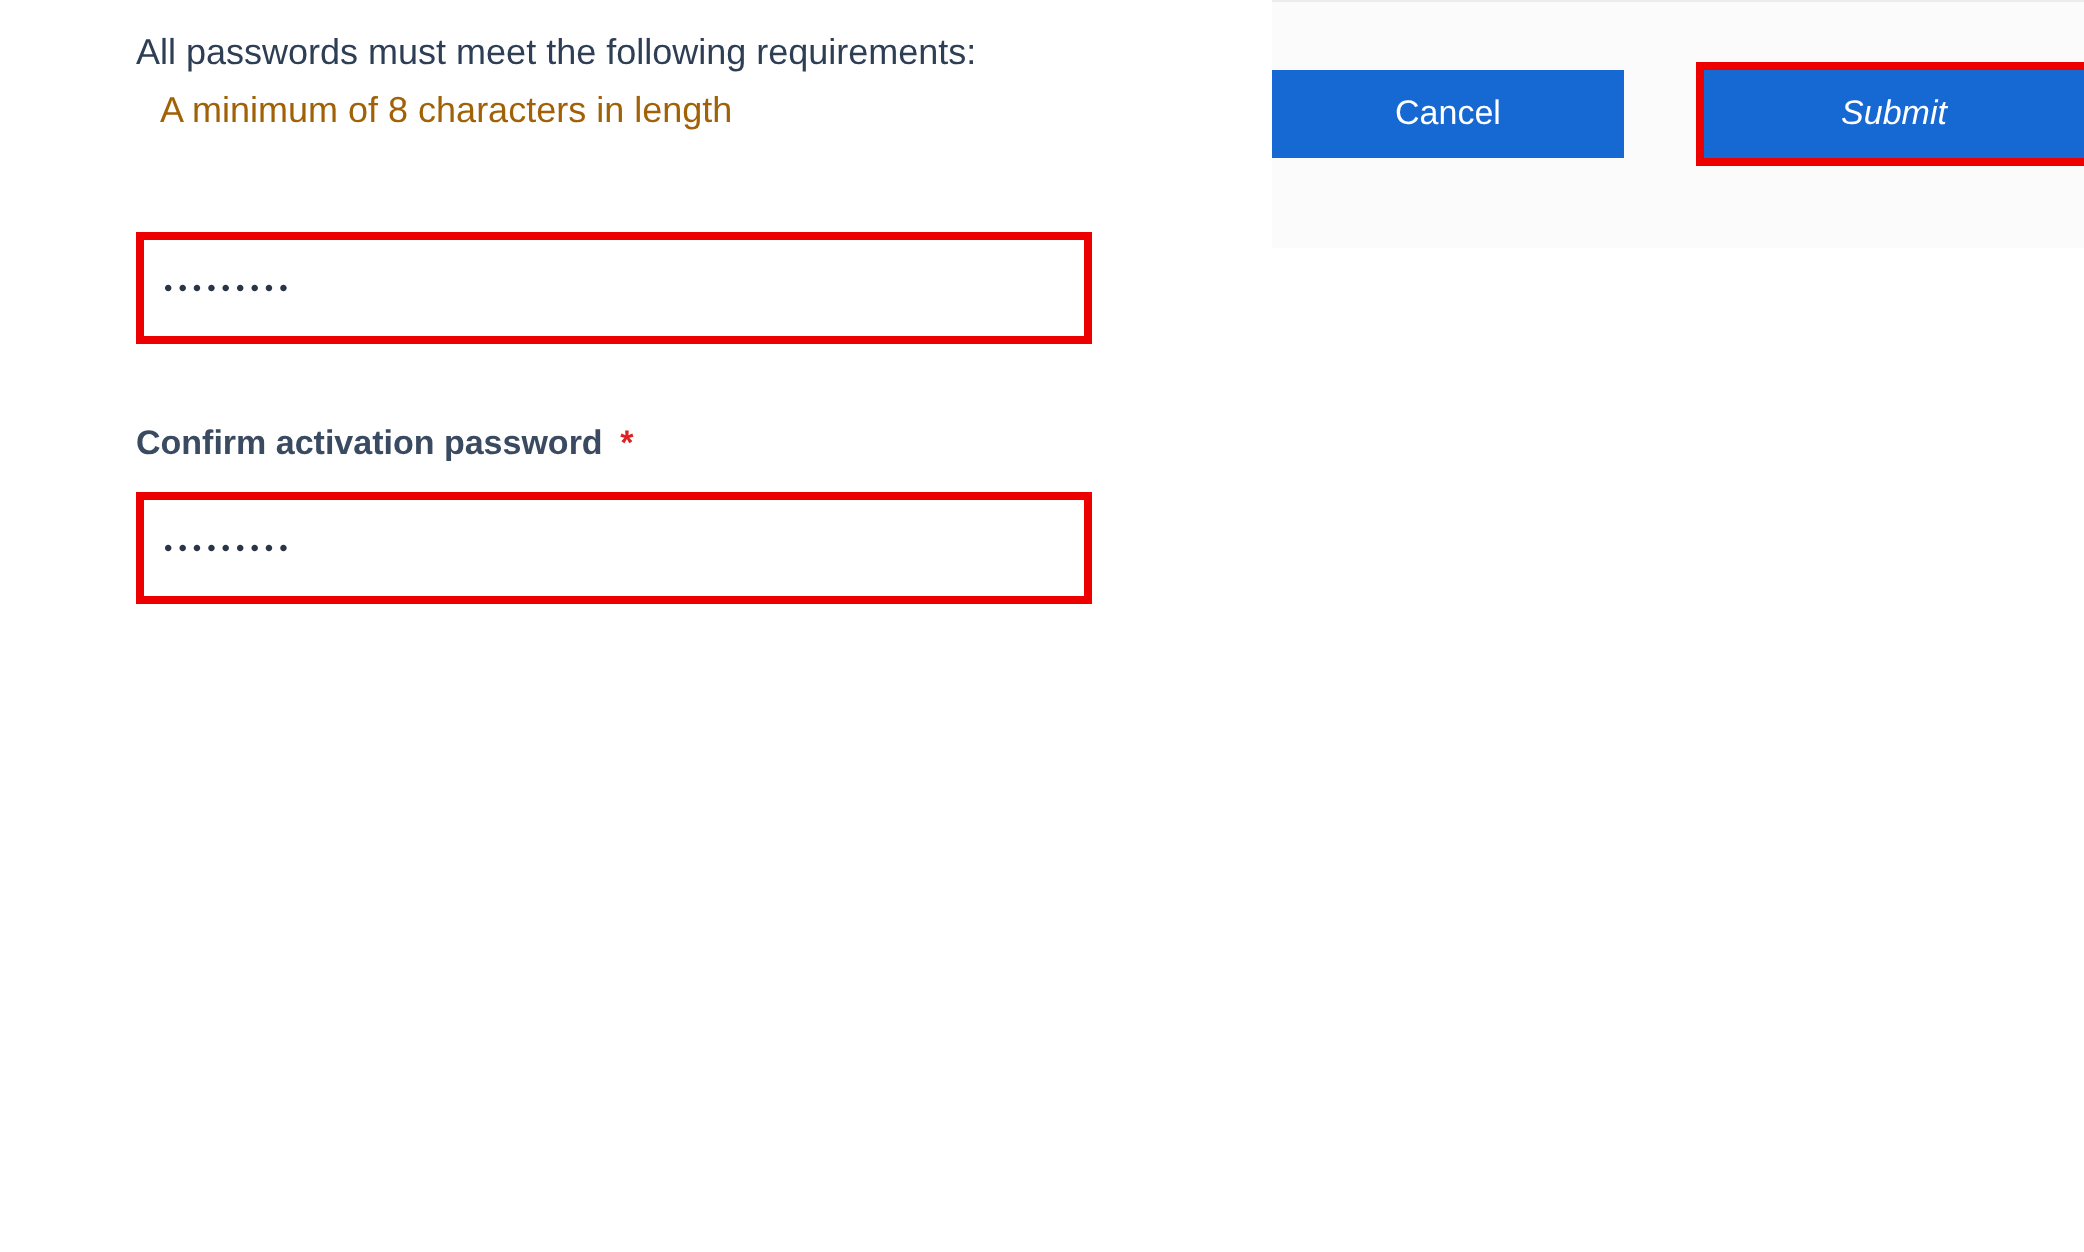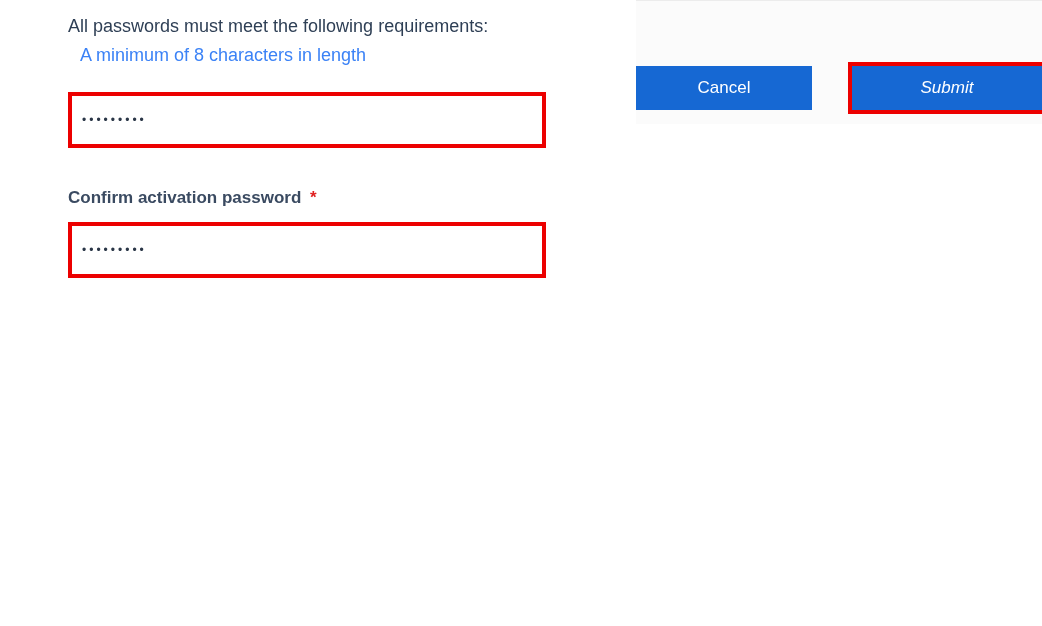--- a/index.html
+++ b/index.html
@@ -24,22 +24,22 @@
     .req-intro {
       font-size: 18px;
       line-height: 1.4;
       margin-bottom: 4px;
       color: #2e3f55;
     }
     .req-list {
       font-size: 18px;
       line-height: 1.4;
       padding-left: 12px;
-      color: #3b82f6;
-      margin-bottom: 24px;
+      color: #a16207;
+      margin-bottom: 48px;
     }
     .field-block { margin-bottom: 40px; }
     .field-label {
       font-size: 17px;
       font-weight: 600;
       color: #3a4a61;
       margin-bottom: 14px;
     }
     .req-mark { color: #e02020; margin-left: 4px; font-weight: 600; }
     .pw-input {
@@ -55,21 +55,20 @@
     }
     .footer {
       border-top: 1px solid #ececec;
       background: #fbfbfb;
       padding: 34px 0 14px 0;
       display: flex;
       justify-content: center;
       gap: 40px;
       flex: 0 0 auto;
       height: 124px;
-      align-items: flex-end;
     }
     .btn {
       width: 176px;
       height: 44px;
       border: none;
       background: #1668d3;
       color: #fff;
       font-size: 17px;
       cursor: pointer;
     }

